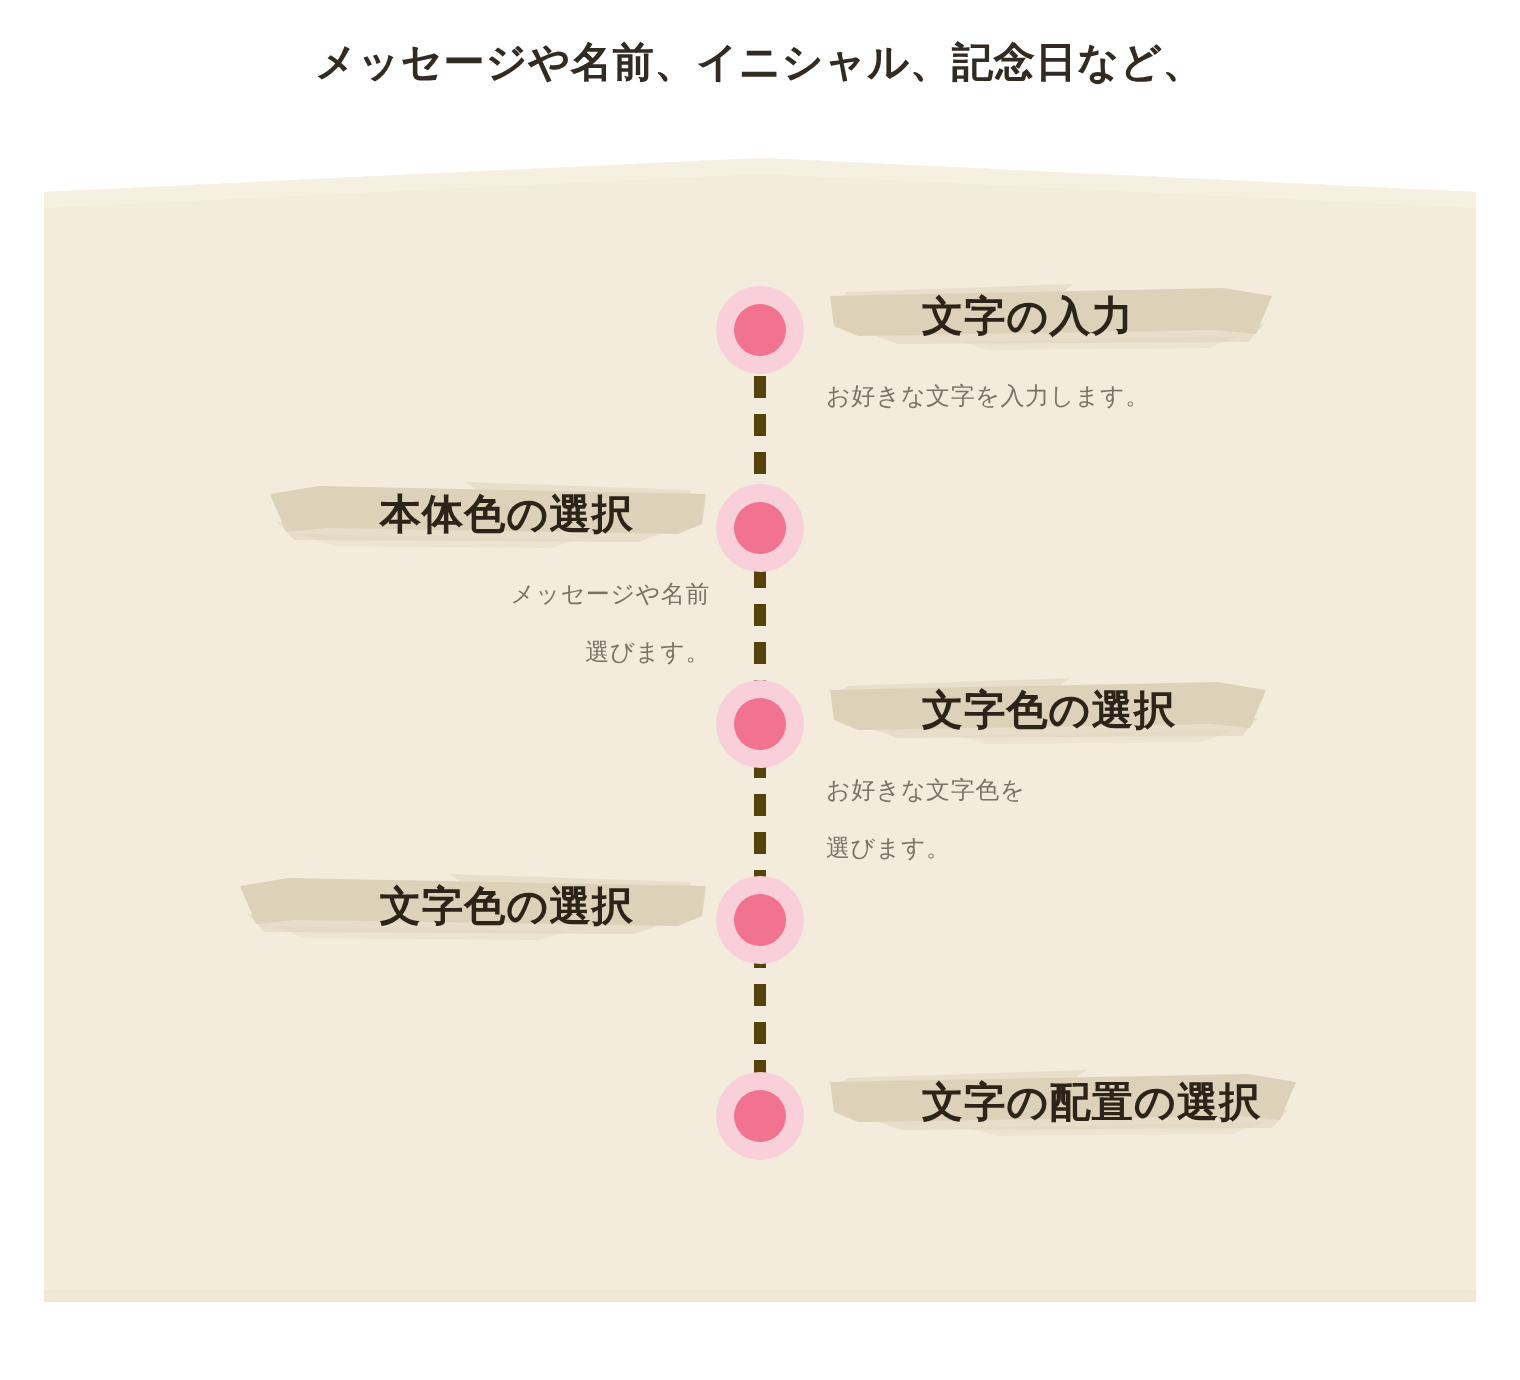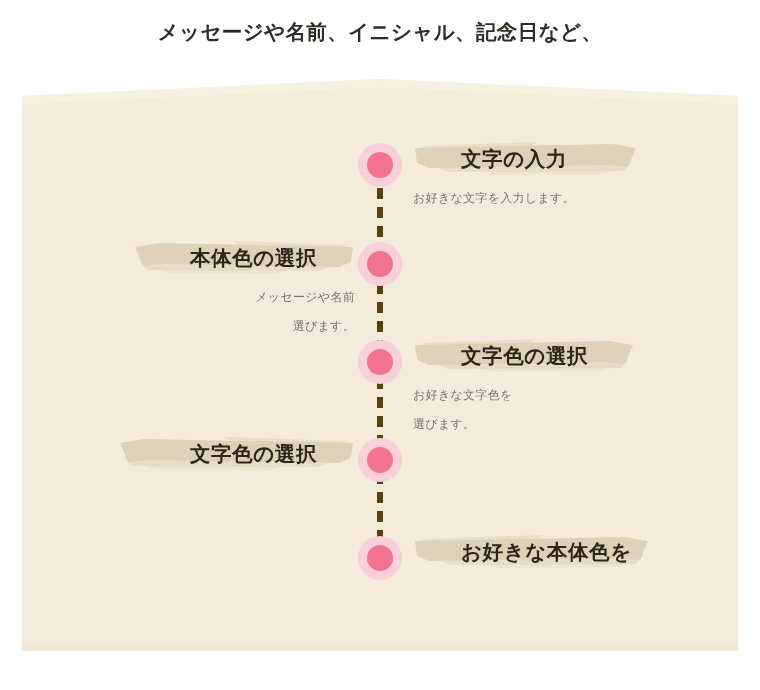--- a/index.html
+++ b/index.html
@@ -223,17 +223,17 @@
       </div>
       <div class="entry right" style="top: 534px;">
         <div class="brush">
           <svg class="brush-svg" width="237" height="36" viewBox="0 0 237 36">
             <path d="M 2,7 L 211,3 L 235,7 L 227,26 L 207,24 L 16,27 L 4,22 Z" fill="#ddd2b9"></path>
             <path d="M 23.700000000000003,26 L 231,21 L 223,30 L 37.92,31 Z" fill="#ddd2b9" opacity="0.55"></path>
             <path d="M 71.1,30 L 219,27 L 203,33 L 85.32,34 Z" fill="#ddd2b9" opacity="0.32"></path>
             <path d="M 10,5 L 130.35000000000002,1 L 123.24000000000001,6 L 8,9 Z" fill="#ddd2b9" opacity="0.5"></path>
             <rect x="14.219999999999999" y="9" width="208.56" height="13" fill="#ddd2b9"></rect>
           </svg>
-          <span class="brush-label">お好きな本体色を</span>
+          <span class="brush-label">文字の配置の選択</span>
         </div>
       </div>
     </div>
 </div>
 
 </body></html>

